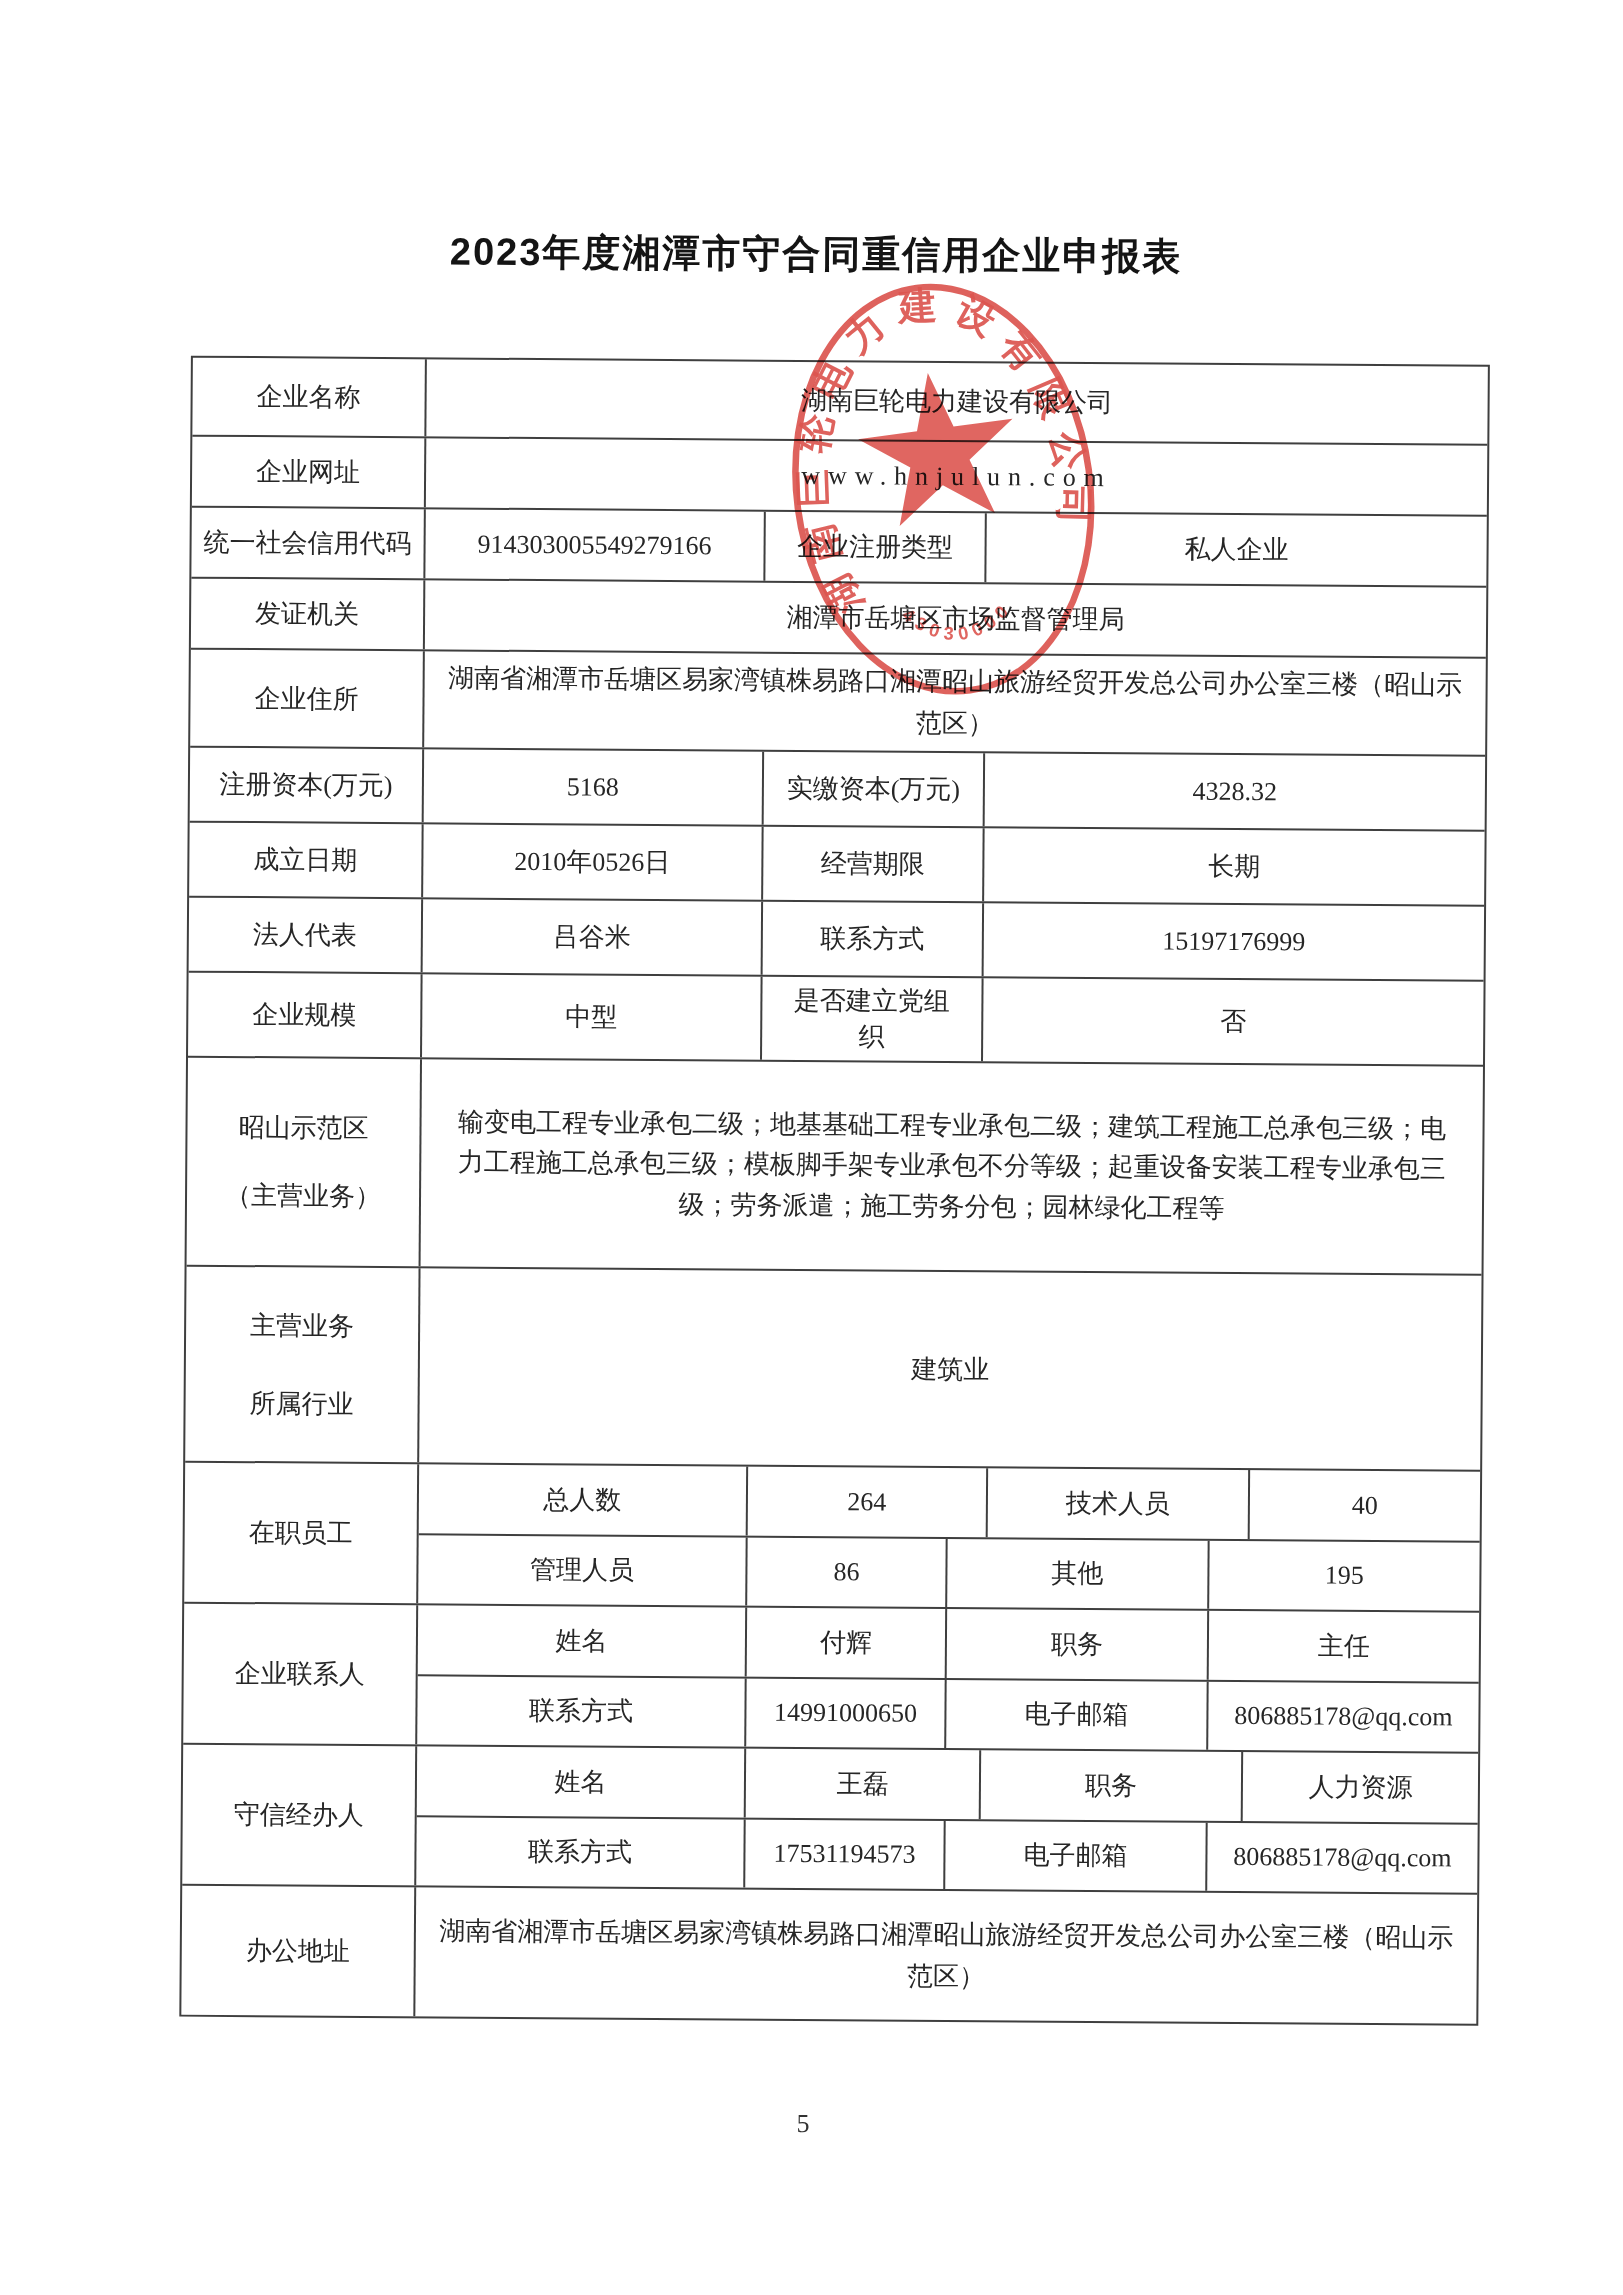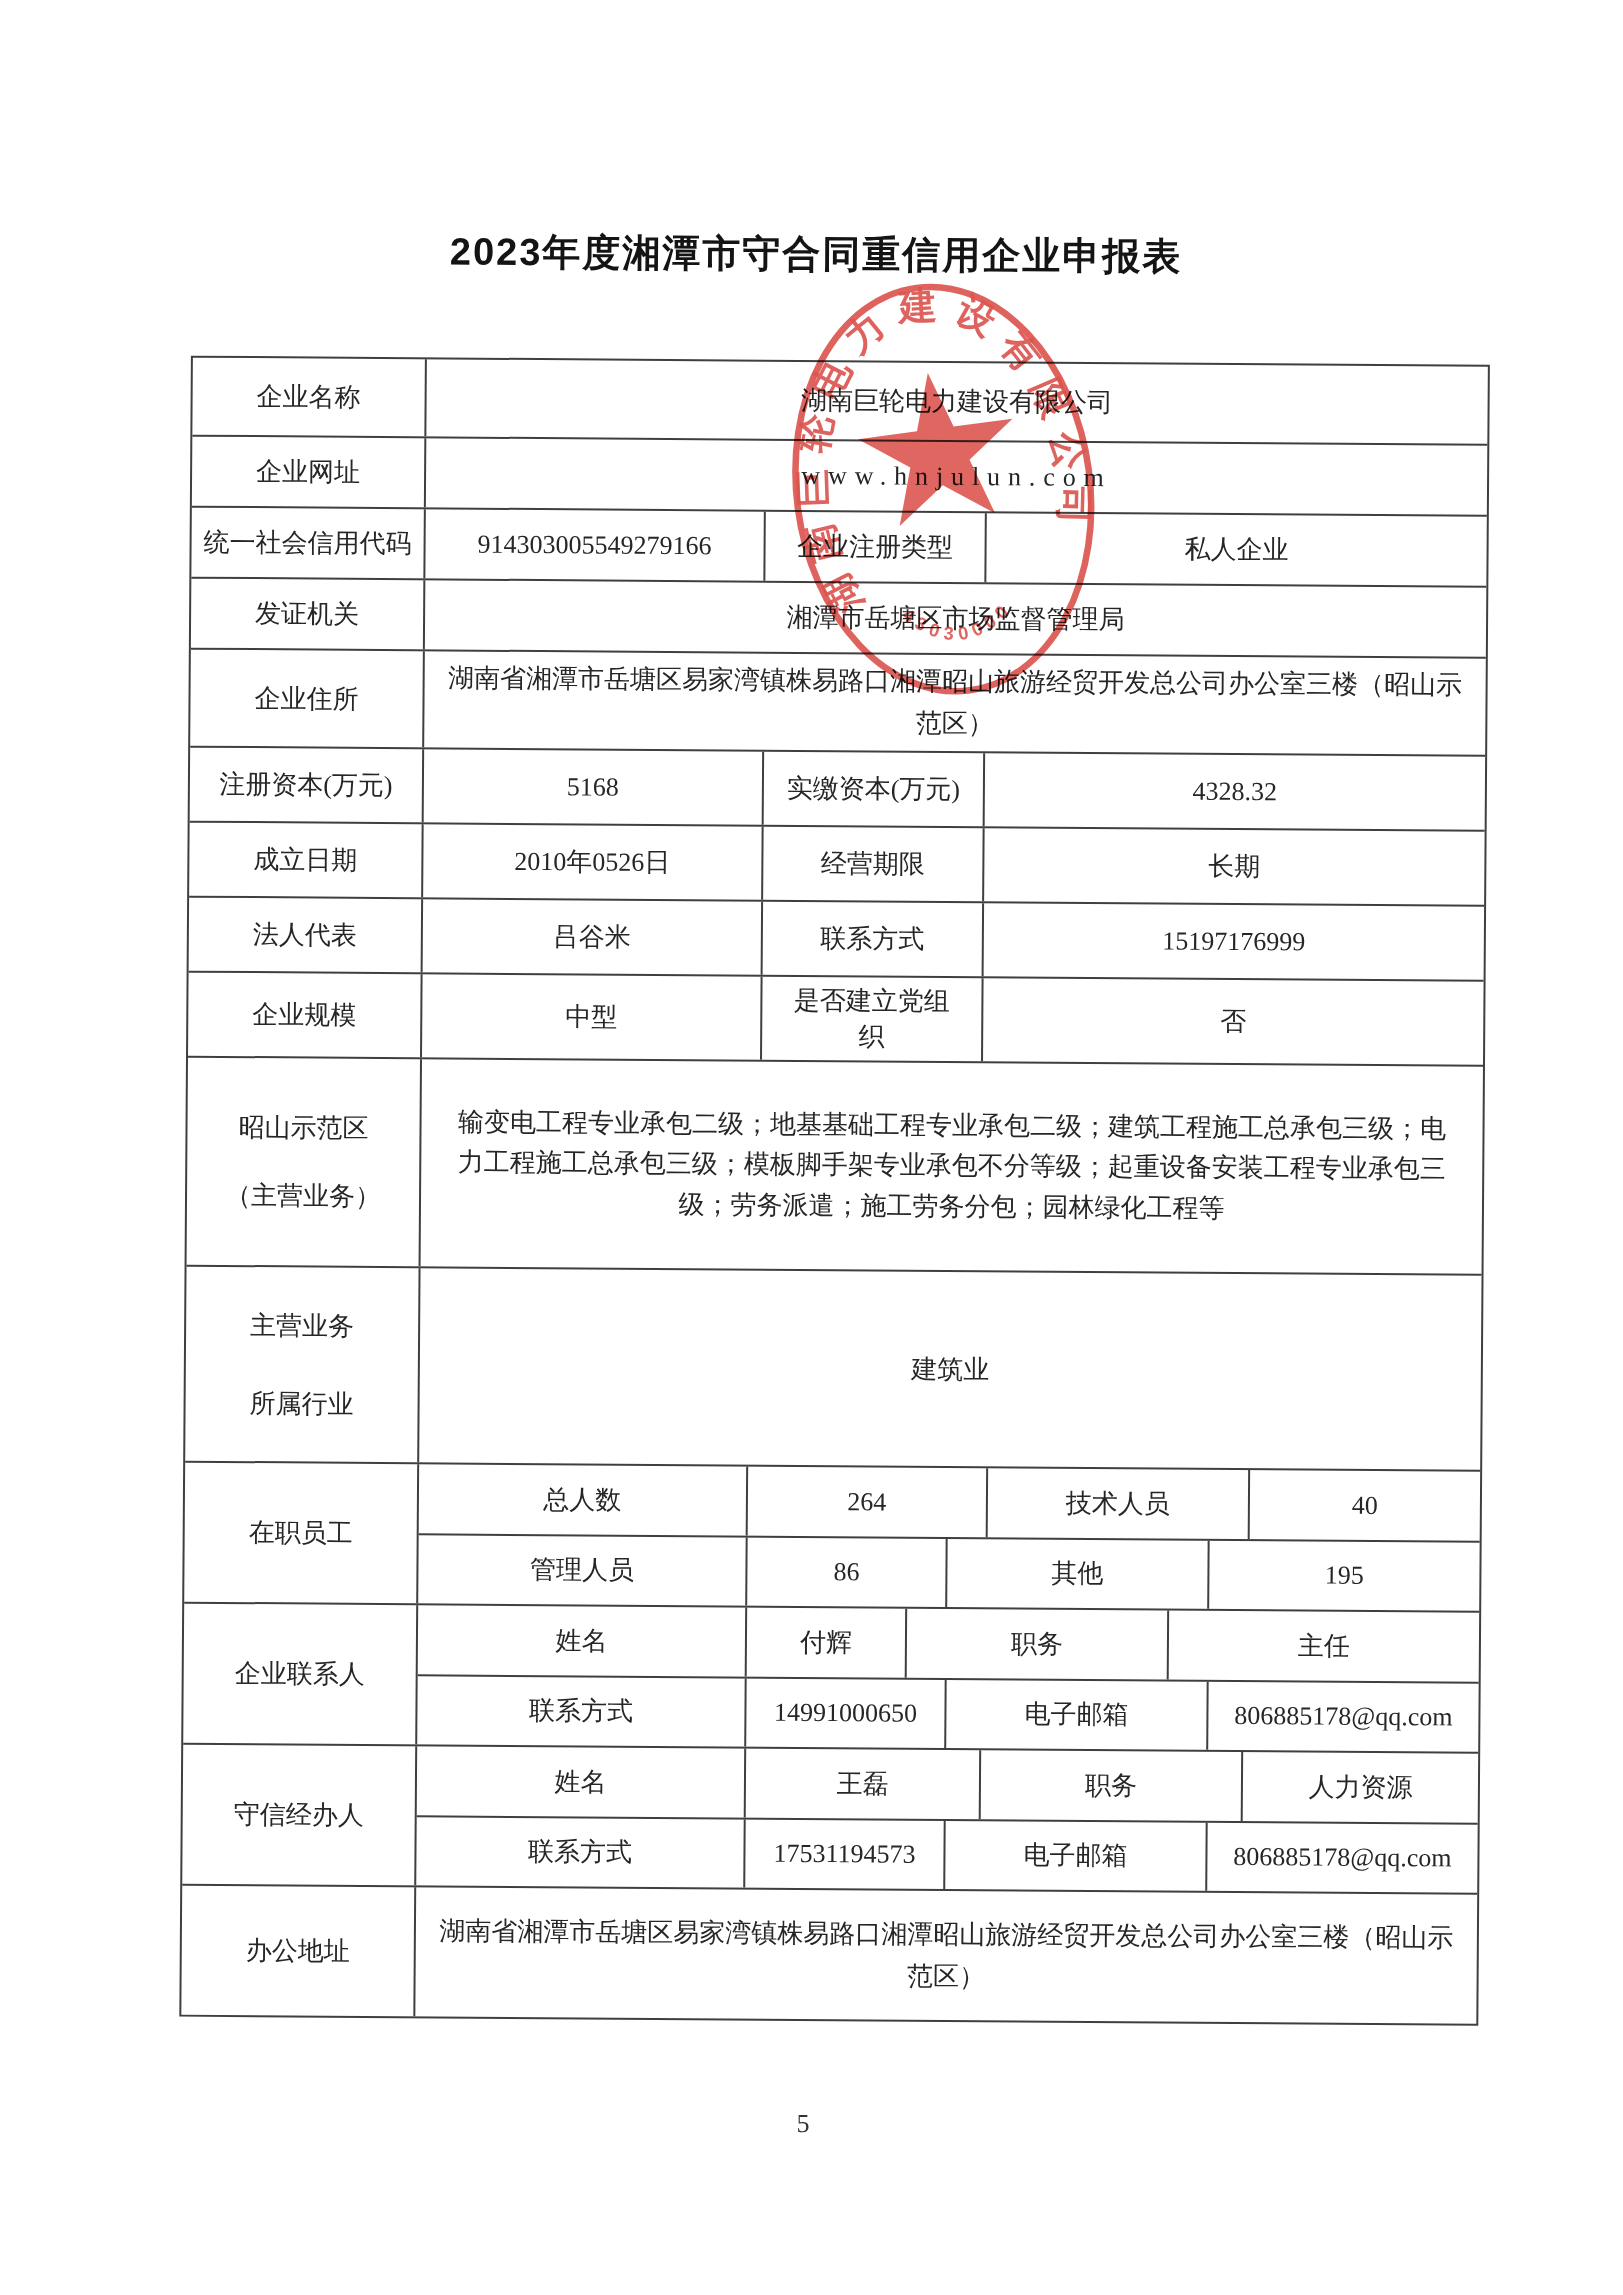--- a/index.html
+++ b/index.html
@@ -137,21 +137,21 @@
           <div class="cell flex1">195</div>
         </div>
       </div>
     </div>
 
     <div class="trow" style="height:141px">
       <div class="cell" style="width:232px">企业联系人</div>
       <div class="sub">
         <div class="subrow">
           <div class="cell" style="width:327px">姓名</div>
-          <div class="cell" style="width:160px">付辉</div>
+          <div class="cell" style="width:200px">付辉</div>
           <div class="cell" style="width:262px">职务</div>
           <div class="cell flex1">主任</div>
         </div>
         <div class="subrow">
           <div class="cell" style="width:327px">联系方式</div>
           <div class="cell" style="width:200px">14991000650</div>
           <div class="cell" style="width:262px">电子邮箱</div>
           <div class="cell flex1" style="padding:3.9px 3.9px">806885178@qq.com</div>
         </div>
       </div>

